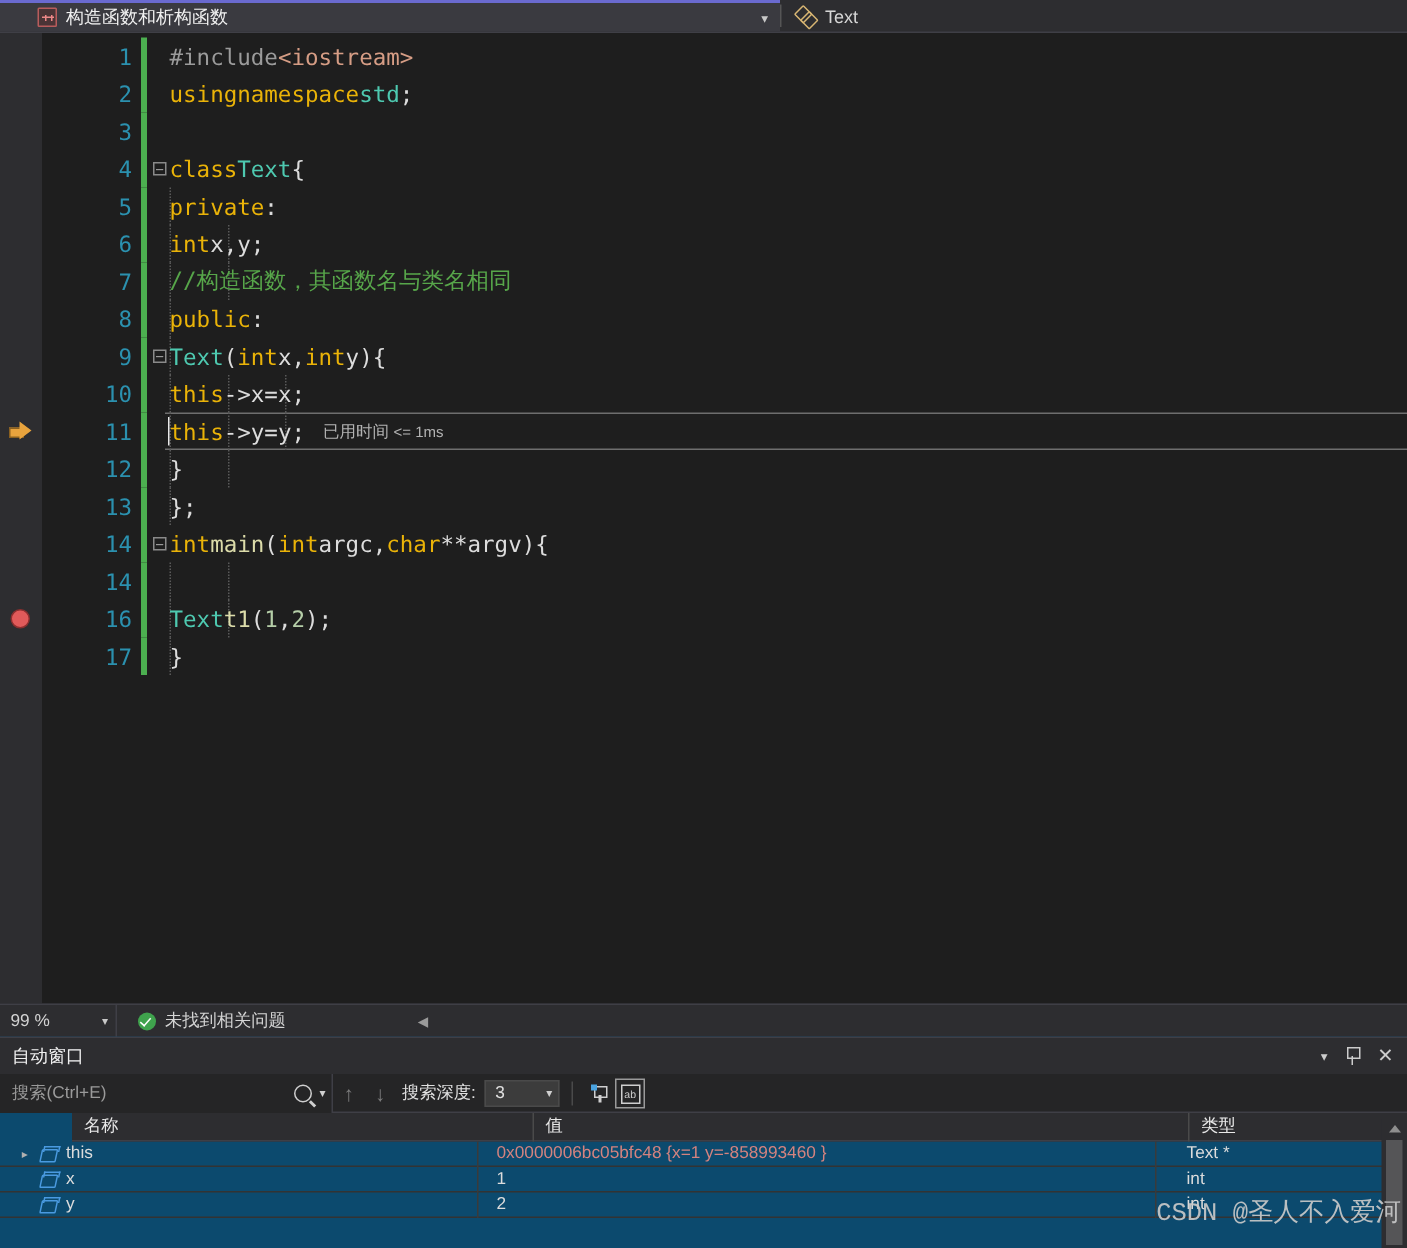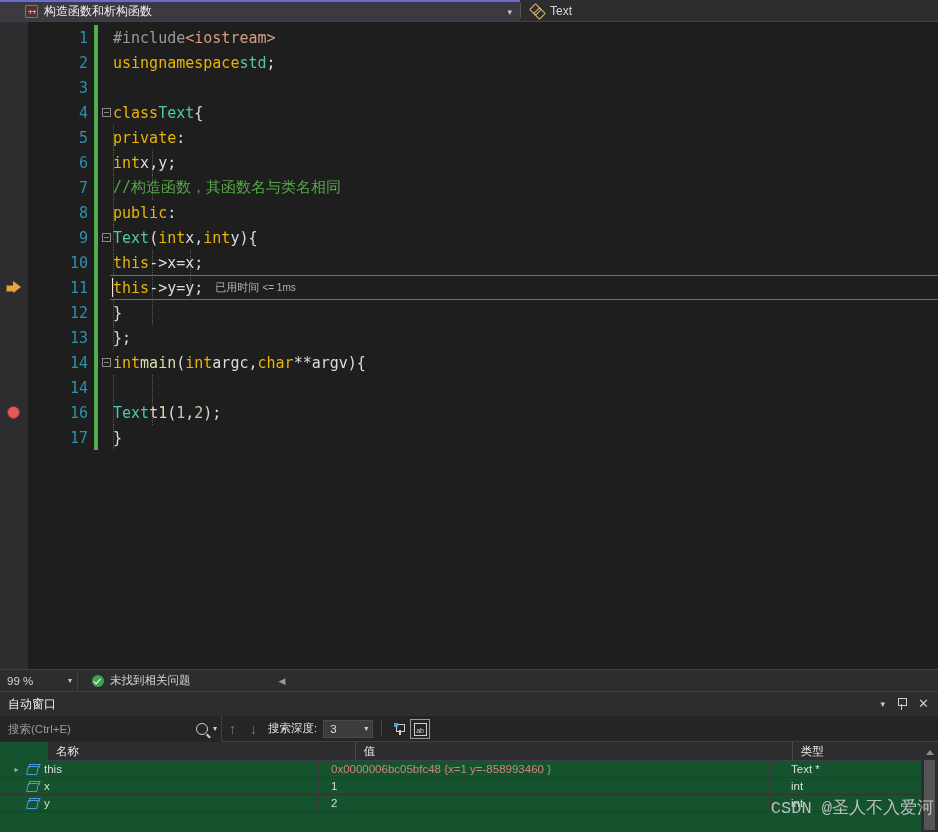--- a/index.html
+++ b/index.html
@@ -152,21 +152,21 @@
     width: 3px; height: 6px; border: solid #fff;
     border-width: 0 1.6px 1.6px 0; transform: rotate(42deg);
   }
   .nav-back {
     margin-left: 88px; color: #9a9a9a; font-size: 9px;
   }
 
   
   .autos {
     position: absolute; top: 691px; left: 0; width: 938px; height: 141px;
-    background: #14532d; border-top: 1px solid #3f3f46;
+    background: #0c4a6e; border-top: 1px solid #3f3f46;
   }
   .autos-title {
     height: 24px; display: flex; align-items: center;
     padding-left: 8px; color: #f0f0f0; font-size: 12px;
     background: #2d2d30;
   }
   .autos-title-btns {
     margin-left: auto; display: flex; align-items: center; gap: 11px;
     padding-right: 9px; color: #ccc;
   }

